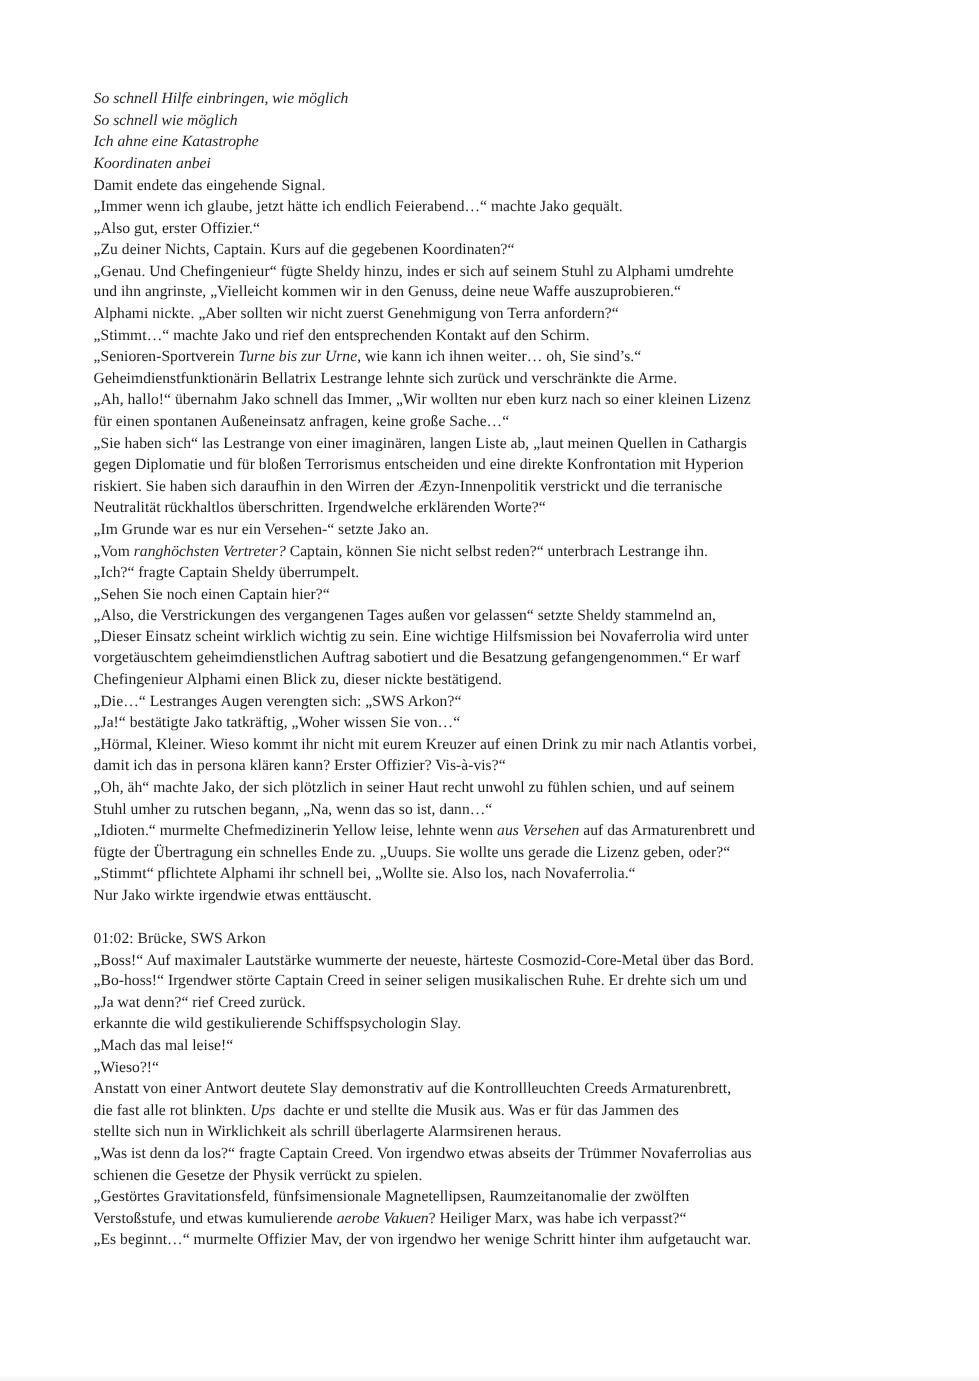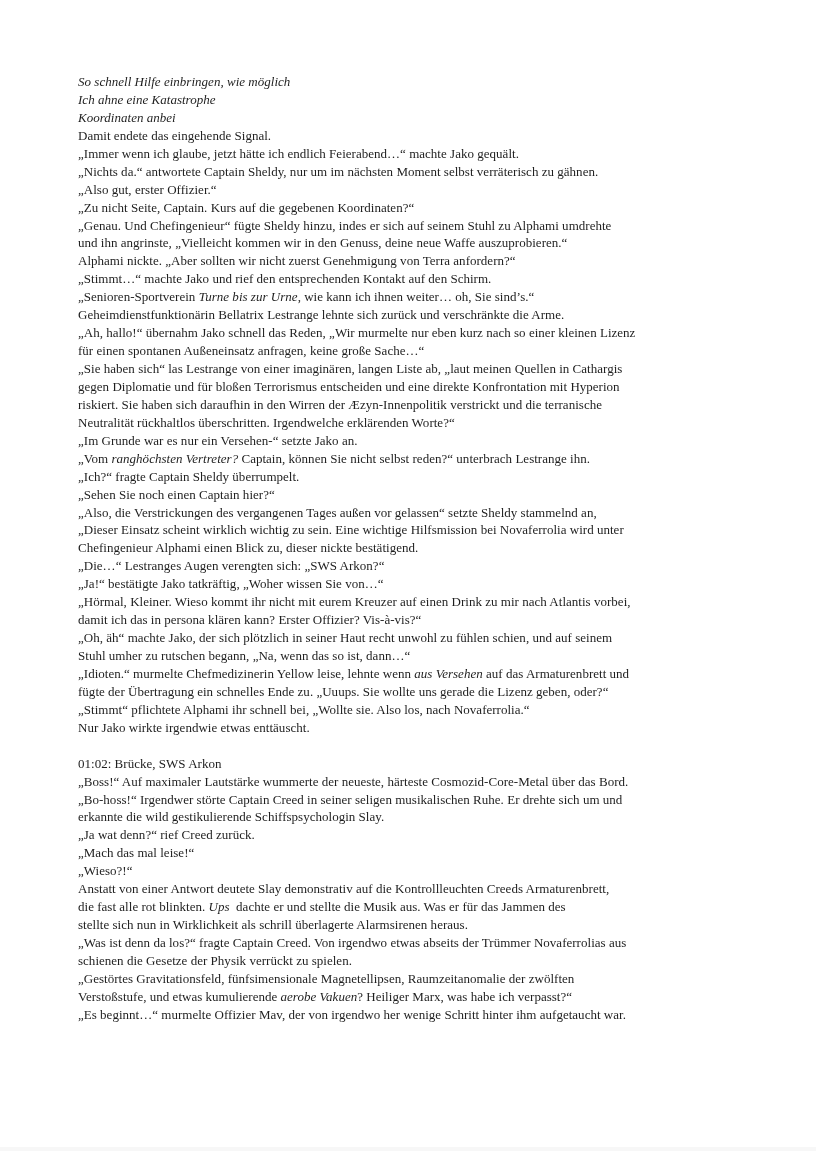--- a/index.html
+++ b/index.html
@@ -42,62 +42,63 @@
     height: 4px;
     background: #f7f7f7;
   }
 </style>
 </head>
 <body>
 
 <div class="page">
   <div class="text-block" id="text-block">
       <div class="line"><span class="it">So schnell Hilfe einbringen, wie möglich</span></div>
+      <div class="line"><span class="it">So schnell wie möglich</span></div>
       <div class="line"><span class="it">Ich ahne eine Katastrophe</span></div>
       <div class="line"><span class="it">Koordinaten anbei</span></div>
       <div class="line"><span>Damit endete das eingehende Signal.</span></div>
       <div class="line"><span>„Immer wenn ich glaube, jetzt hätte ich endlich Feierabend…“ machte Jako gequält.</span></div>
-      <div class="line"><span>„Nichts da.“ antwortete Captain Sheldy, nur um im nächsten Moment selbst verräterisch zu gähnen.</span></div>
       <div class="line"><span>„Also gut, erster Offizier.“</span></div>
-      <div class="line"><span>„Zu nicht Seite, Captain. Kurs auf die gegebenen Koordinaten?“</span></div>
+      <div class="line"><span>„Zu deiner Nichts, Captain. Kurs auf die gegebenen Koordinaten?“</span></div>
       <div class="line"><span>„Genau. Und Chefingenieur“ fügte Sheldy hinzu, indes er sich auf seinem Stuhl zu Alphami umdrehte</span></div>
       <div class="line"><span>und ihn angrinste, „Vielleicht kommen wir in den Genuss, deine neue Waffe auszuprobieren.“</span></div>
       <div class="line"><span>Alphami nickte. „Aber sollten wir nicht zuerst Genehmigung von Terra anfordern?“</span></div>
       <div class="line"><span>„Stimmt…“ machte Jako und rief den entsprechenden Kontakt auf den Schirm.</span></div>
       <div class="line"><span>„Senioren-Sportverein </span><span class="it">Turne bis zur Urne</span><span>, wie kann ich ihnen weiter… oh, Sie sind’s.“</span></div>
       <div class="line"><span>Geheimdienstfunktionärin Bellatrix Lestrange lehnte sich zurück und verschränkte die Arme.</span></div>
-      <div class="line"><span>„Ah, hallo!“ übernahm Jako schnell das Reden, „Wir murmelte nur eben kurz nach so einer kleinen Lizenz</span></div>
+      <div class="line"><span>„Ah, hallo!“ übernahm Jako schnell das Immer, „Wir wollten nur eben kurz nach so einer kleinen Lizenz</span></div>
       <div class="line"><span>für einen spontanen Außeneinsatz anfragen, keine große Sache…“</span></div>
       <div class="line"><span>„Sie haben sich“ las Lestrange von einer imaginären, langen Liste ab, „laut meinen Quellen in Cathargis</span></div>
       <div class="line"><span>gegen Diplomatie und für bloßen Terrorismus entscheiden und eine direkte Konfrontation mit Hyperion</span></div>
       <div class="line"><span>riskiert. Sie haben sich daraufhin in den Wirren der Æzyn-Innenpolitik verstrickt und die terranische</span></div>
       <div class="line"><span>Neutralität rückhaltlos überschritten. Irgendwelche erklärenden Worte?“</span></div>
       <div class="line"><span>„Im Grunde war es nur ein Versehen-“ setzte Jako an.</span></div>
       <div class="line"><span>„Vom </span><span class="it">ranghöchsten Vertreter?</span><span> Captain, können Sie nicht selbst reden?“ unterbrach Lestrange ihn.</span></div>
       <div class="line"><span>„Ich?“ fragte Captain Sheldy überrumpelt.</span></div>
       <div class="line"><span>„Sehen Sie noch einen Captain hier?“</span></div>
       <div class="line"><span>„Also, die Verstrickungen des vergangenen Tages außen vor gelassen“ setzte Sheldy stammelnd an,</span></div>
       <div class="line"><span>„Dieser Einsatz scheint wirklich wichtig zu sein. Eine wichtige Hilfsmission bei Novaferrolia wird unter</span></div>
+      <div class="line"><span>vorgetäuschtem geheimdienstlichen Auftrag sabotiert und die Besatzung gefangengenommen.“ Er warf</span></div>
       <div class="line"><span>Chefingenieur Alphami einen Blick zu, dieser nickte bestätigend.</span></div>
       <div class="line"><span>„Die…“ Lestranges Augen verengten sich: „SWS Arkon?“</span></div>
       <div class="line"><span>„Ja!“ bestätigte Jako tatkräftig, „Woher wissen Sie von…“</span></div>
       <div class="line"><span>„Hörmal, Kleiner. Wieso kommt ihr nicht mit eurem Kreuzer auf einen Drink zu mir nach Atlantis vorbei,</span></div>
       <div class="line"><span>damit ich das in persona klären kann? Erster Offizier? Vis-à-vis?“</span></div>
       <div class="line"><span>„Oh, äh“ machte Jako, der sich plötzlich in seiner Haut recht unwohl zu fühlen schien, und auf seinem</span></div>
       <div class="line"><span>Stuhl umher zu rutschen begann, „Na, wenn das so ist, dann…“</span></div>
       <div class="line"><span>„Idioten.“ murmelte Chefmedizinerin Yellow leise, lehnte wenn </span><span class="it">aus Versehen</span><span> auf das Armaturenbrett und</span></div>
       <div class="line"><span>fügte der Übertragung ein schnelles Ende zu. „Uuups. Sie wollte uns gerade die Lizenz geben, oder?“</span></div>
       <div class="line"><span>„Stimmt“ pflichtete Alphami ihr schnell bei, „Wollte sie. Also los, nach Novaferrolia.“</span></div>
       <div class="line"><span>Nur Jako wirkte irgendwie etwas enttäuscht.</span></div>
       <div class="line blank">&nbsp;</div>
       <div class="line"><span>01:02: Brücke, SWS Arkon</span></div>
       <div class="line"><span>„Boss!“ Auf maximaler Lautstärke wummerte der neueste, härteste Cosmozid-Core-Metal über das Bord.</span></div>
       <div class="line"><span>„Bo-hoss!“ Irgendwer störte Captain Creed in seiner seligen musikalischen Ruhe. Er drehte sich um und</span></div>
+      <div class="line"><span>„Ja wat denn?“ rief Creed zurück.</span></div>
       <div class="line"><span>erkannte die wild gestikulierende Schiffspsychologin Slay.</span></div>
-      <div class="line"><span>„Ja wat denn?“ rief Creed zurück.</span></div>
       <div class="line"><span>„Mach das mal leise!“</span></div>
       <div class="line"><span>„Wieso?!“</span></div>
       <div class="line"><span>Anstatt von einer Antwort deutete Slay demonstrativ auf die Kontrollleuchten Creeds Armaturenbrett,</span></div>
       <div class="line"><span>die fast alle rot blinkten. </span><span class="it">Ups</span><span>  dachte er und stellte die Musik aus. Was er für das Jammen des</span></div>
       <div class="line"><span>stellte sich nun in Wirklichkeit als schrill überlagerte Alarmsirenen heraus.</span></div>
       <div class="line"><span>„Was ist denn da los?“ fragte Captain Creed. Von irgendwo etwas abseits der Trümmer Novaferrolias aus</span></div>
       <div class="line"><span>schienen die Gesetze der Physik verrückt zu spielen.</span></div>
       <div class="line"><span>„Gestörtes Gravitationsfeld, fünfsimensionale Magnetellipsen, Raumzeitanomalie der zwölften</span></div>
       <div class="line"><span>Verstoßstufe, und etwas kumulierende </span><span class="it">aerobe Vakuen</span><span>? Heiliger Marx, was habe ich verpasst?“</span></div>
       <div class="line"><span>„Es beginnt…“ murmelte Offizier Mav, der von irgendwo her wenige Schritt hinter ihm aufgetaucht war.</span></div>

